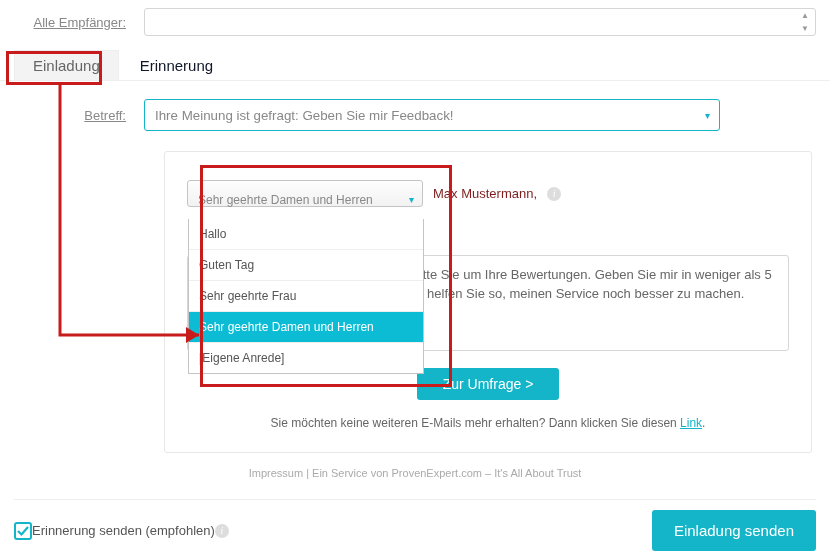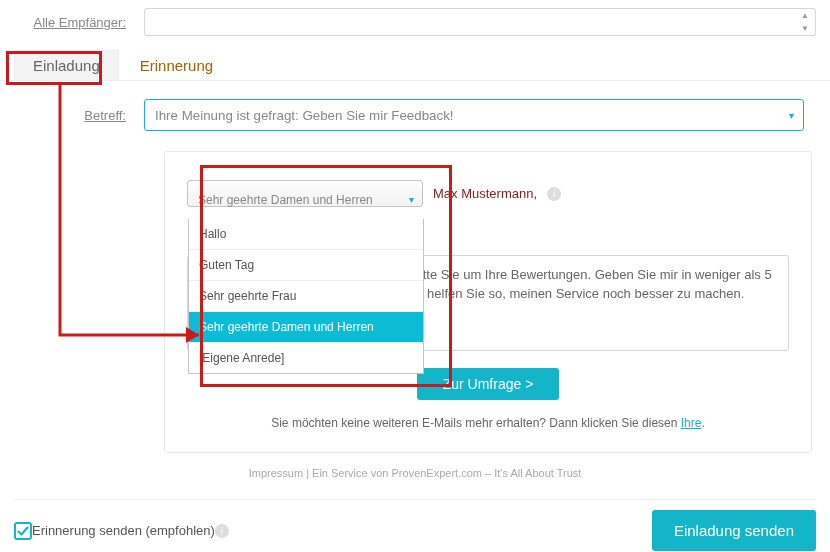--- a/index.html
+++ b/index.html
@@ -6,24 +6,24 @@
 body { font-family: Arial, sans-serif; font-size: 13px; color: #555; background: #fff; width: 830px; height: 552px; position: relative; overflow: hidden; }
 .field-row { display: flex; align-items: center; padding: 8px 14px; }
 .field-label { width: 130px; text-align: right; padding-right: 18px; color: #888; font-size: 13px; text-decoration: underline; }
 .field-input-wrap { flex: 1; position: relative; }
 .recipients-input { width: 100%; height: 28px; border: 1px solid #d6d6d6; border-radius: 3px; padding: 4px 26px 4px 8px; background: #fff; }
 .spinner { position: absolute; right: 2px; top: 1px; width: 18px; height: 26px; display: flex; flex-direction: column; }
 .spinner-btn { flex: 1; display: flex; align-items: center; justify-content: center; color: #999; font-size: 8px; cursor: pointer; }
 .tabs { display: flex; border-bottom: 1px solid #eee; margin: 6px 0 0 0; padding-left: 14px; }
 .tab { padding: 6px 18px; font-size: 15px; cursor: pointer; color: #888; background: #fbfbfb; border: 1px solid #eee; border-bottom: none; margin-right: 2px; text-align: center; }
 .tab.active { background: #f3f3f3; color: #666; }
-.tab.secondary { color: #a16207; background: transparent; border-color: transparent; }
+.tab.secondary { color: #0f172a; background: transparent; border-color: transparent; }
 .tab-content { padding: 18px 14px 10px 14px; }
 .betreff-input { width: 100%; height: 32px; border: 1px solid #14b5c8; border-radius: 3px; padding: 6px 34px 6px 10px; color: #888; background: #fff; position: relative; }
-.betreff-wrap { position: relative; width: 660px; border-radius: 14px; }
+.betreff-wrap { position: relative; width: 576px; border-radius: 14px; }
 .dropdown-caret { position: absolute; right: 10px; top: 50%; transform: translateY(-50%); color: #14b5c8; font-size: 10px; }
 .panel { margin: 20px 0 0 150px; width: 648px; background: #fff; border: 1px solid #e8e8e8; border-radius: 3px; padding: 28px 22px 22px 22px; position: relative; }
 .salutation-row { display: flex; align-items: center; gap: 10px; position: relative; }
 .salutation-select { width: 236px; height: 27px; border: 1px solid #c4c4c4; border-radius: 3px; background: linear-gradient(#fdfdfd,#f2f2f2); padding: 12px 26px 0 10px; color: #888; font-size: 12px; display: flex; align-items: center; position: relative; cursor: pointer; }
 .salutation-select .caret { position: absolute; right: 8px; color: #14b5c8; font-size: 10px; }
 .name-text { color: #7f1d1d; font-size: 13px; }
 .info-icon { display: inline-flex; width: 14px; height: 14px; border-radius: 50%; background: #ddd; color: #fff; font-size: 10px; align-items: center; justify-content: center; font-style: italic; font-family: Georgia, serif; }
 .dropdown-list { position: absolute; top: 38px; left: 0; width: 236px; background: #fff; border: 1px solid #c4c4c4; border-top: none; z-index: 5; }
 .dropdown-item { padding: 8px 10px; font-size: 12px; color: #555; cursor: pointer; border-bottom: 1px solid #eee; }
 .dropdown-item:last-child { border-bottom: none; }
@@ -87,21 +87,21 @@
       </div>
       <span class="name-text">Max Mustermann,</span>
       <span class="info-icon">i</span>
     </div>
 
     <textarea class="msg-textarea" id="msg" style="">Ihre Meinung ist mir sehr wichtig: Ich bitte Sie um Ihre Bewertungen. Geben Sie mir in weniger als 5 Minuten Ihr persönliches Feedback. So helfen Sie so, meinen Service noch besser zu machen.</textarea>
 
     <button class="btn-primary">Zur Umfrage &gt;</button>
 
     <div class="optout">
-      <span>Sie möchten keine weiteren E-Mails mehr erhalten? Dann klicken Sie diesen </span><a>Ihre</a><span>.</span>
+      <span>Sie möchten keine weiteren E-Mails mehr erhalten? Dann klicken Sie diesen </span><a>Link</a><span>.</span>
     </div>
   </div>
 
   <div class="footer-note">Impressum | Ein Service von ProvenExpert.com – It's All About Trust</div>
 </div>
 
 <div class="divider"></div>
 
 <div class="bottom-row">
   <div class="checkbox-wrap">

